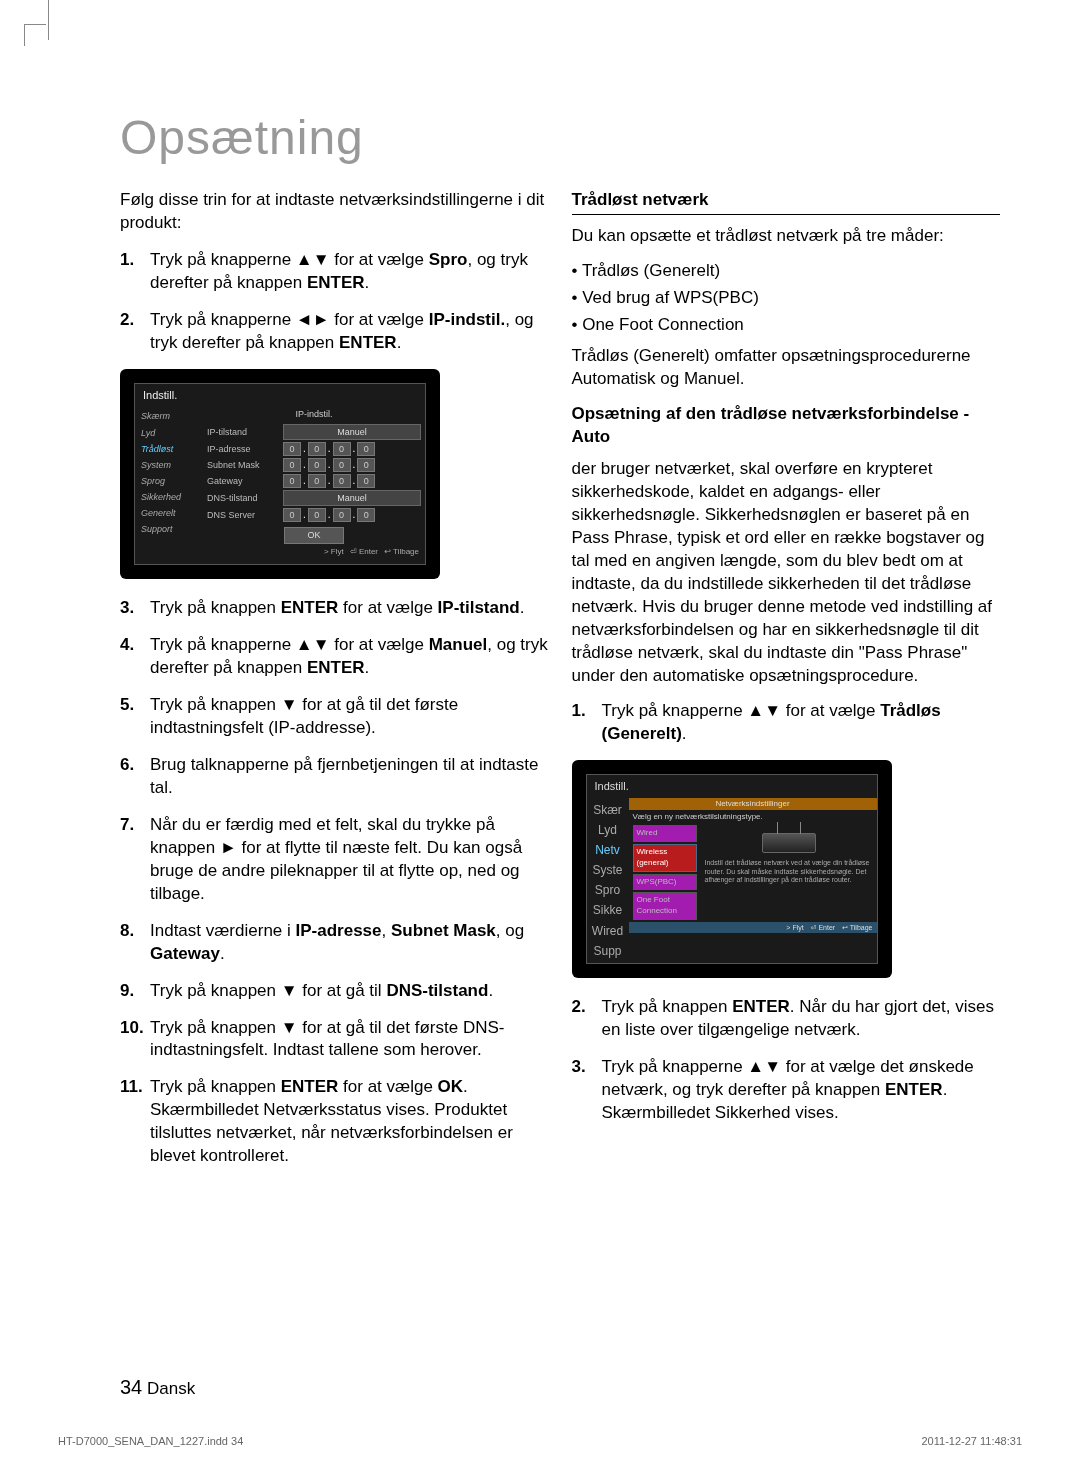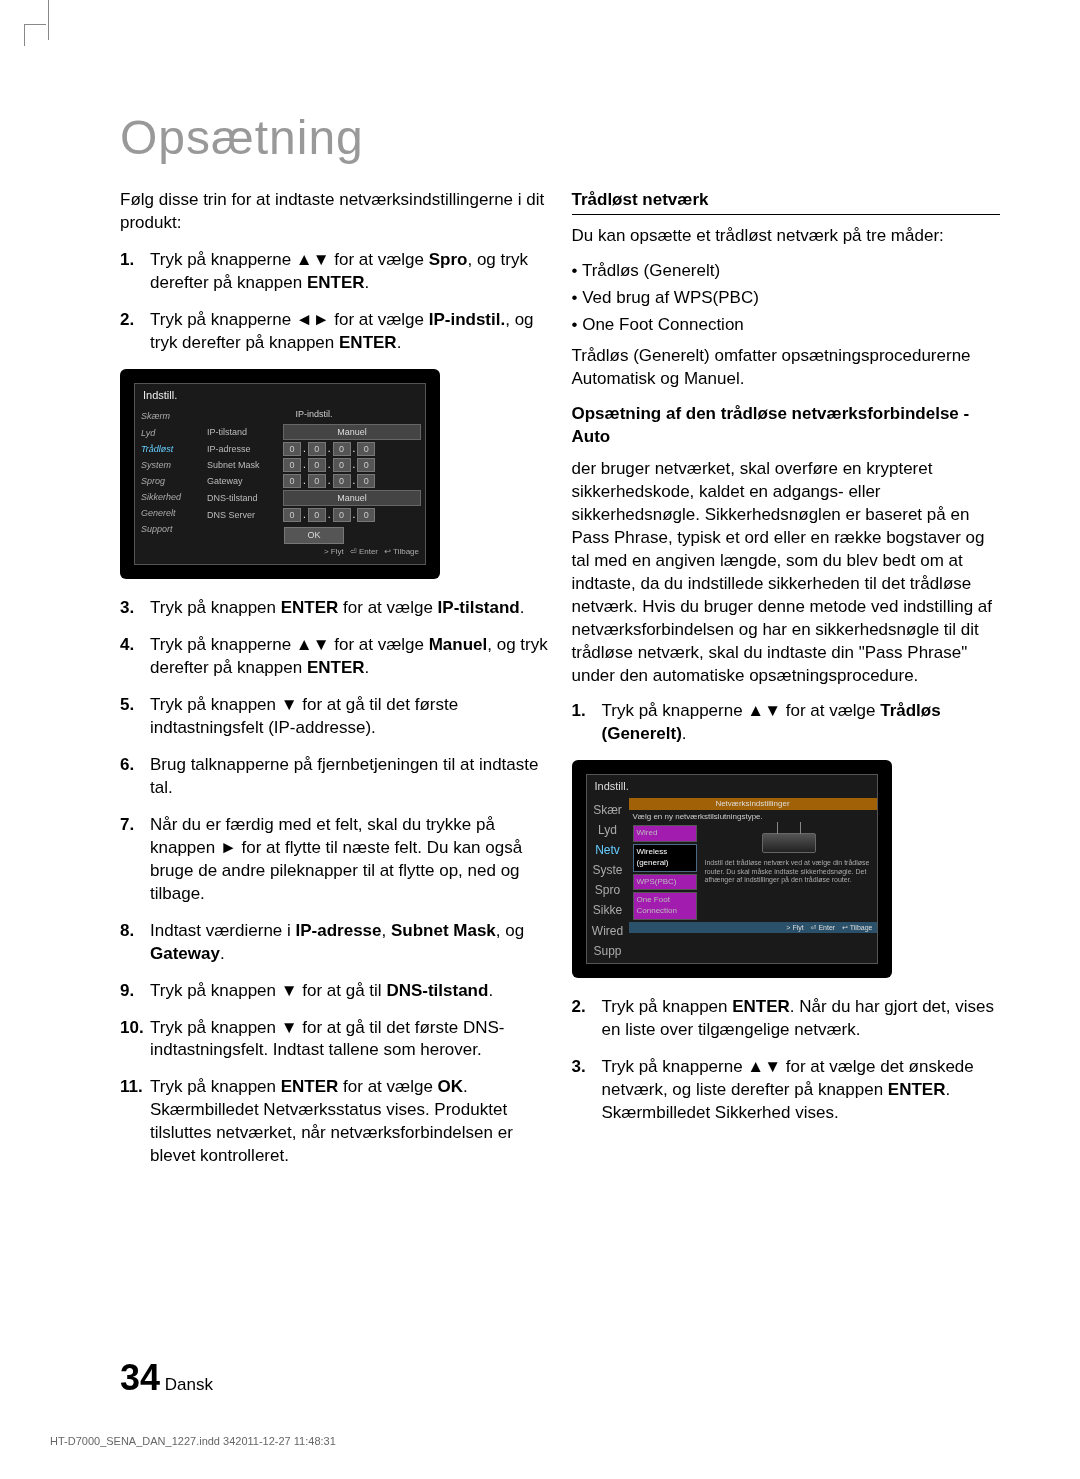--- a/index.html
+++ b/index.html
@@ -163,21 +163,21 @@
   .tv2-main-head {
     text-align: center;
     background: #a16207;
     font-size: 8px;
     padding: 1px;
   }
   .tv2-sub { font-size: 8px; padding: 2px 4px; color: #ccc; }
   .tv2-row2 { display: flex; align-items: flex-start; }
   .tv2-types { width: 72px; padding: 0 4px; }
   .tv2-type {
-    background: #000000;
+    background: #b91c1c;
     color: #fff;
     font-size: 8px;
     padding: 2px 3px;
     margin-bottom: 2px;
     border: 1px solid #4a6a87;
   }
   .tv2-type.dim { background: #a21caf; border-color: #555; color: #bbb; }
   .tv2-img {
     flex: 1;
     padding: 4px;
@@ -210,28 +210,28 @@
     color: #ddd;
   }
   .tv2-foot span { margin-left: 5px; }
 
   .page-num {
     position: absolute;
     left: 120px;
     bottom: 80px;
     font-size: 17px;
   }
-  .page-num .big { font-size: 36px; font-weight: 700; }
+  .page-num .big { font-size: 20px; font-weight: 400; }
   .footer-meta {
     position: absolute;
     bottom: 32px;
-    left: 50px;
+    left: 58px;
     right: 58px;
     display: flex;
-    justify-content: flex-start;
+    justify-content: space-between;
     font-size: 11px;
     color: #666;
   }
   .crop-mark {
     position: absolute;
     width: 22px;
     height: 22px;
   }
   .crop-mark.tl { top: 24px; left: 24px; border-left: 1px solid #888; border-top: 1px solid #888; }
   .crop-tick {
@@ -409,21 +409,21 @@
                 <span>⏎ Enter</span>
                 <span>↩ Tilbage</span>
               </div>
             </div>
           </div>
         </div>
       </div>
 
       <ol start="2" style="counter-reset: item 1">
         <li><span>Tryk på knappen </span><b>ENTER</b><span>. Når du har gjort det, vises en liste over tilgængelige netværk.</span></li>
-        <li><span>Tryk på knapperne ▲▼ for at vælge det ønskede netværk, og liste derefter på knappen </span><b>ENTER</b><span>. Skærmbilledet Sikkerhed vises.</span></li>
+        <li><span>Tryk på knapperne ▲▼ for at vælge det ønskede netværk, og tryk derefter på knappen </span><b>ENTER</b><span>. Skærmbilledet Sikkerhed vises.</span></li>
       </ol>
     </div>
   </div>
 </div>
 
 <div class="page-num">
   <span class="big">34</span> <span>Dansk</span>
 </div>
 
 <div class="footer-meta">

